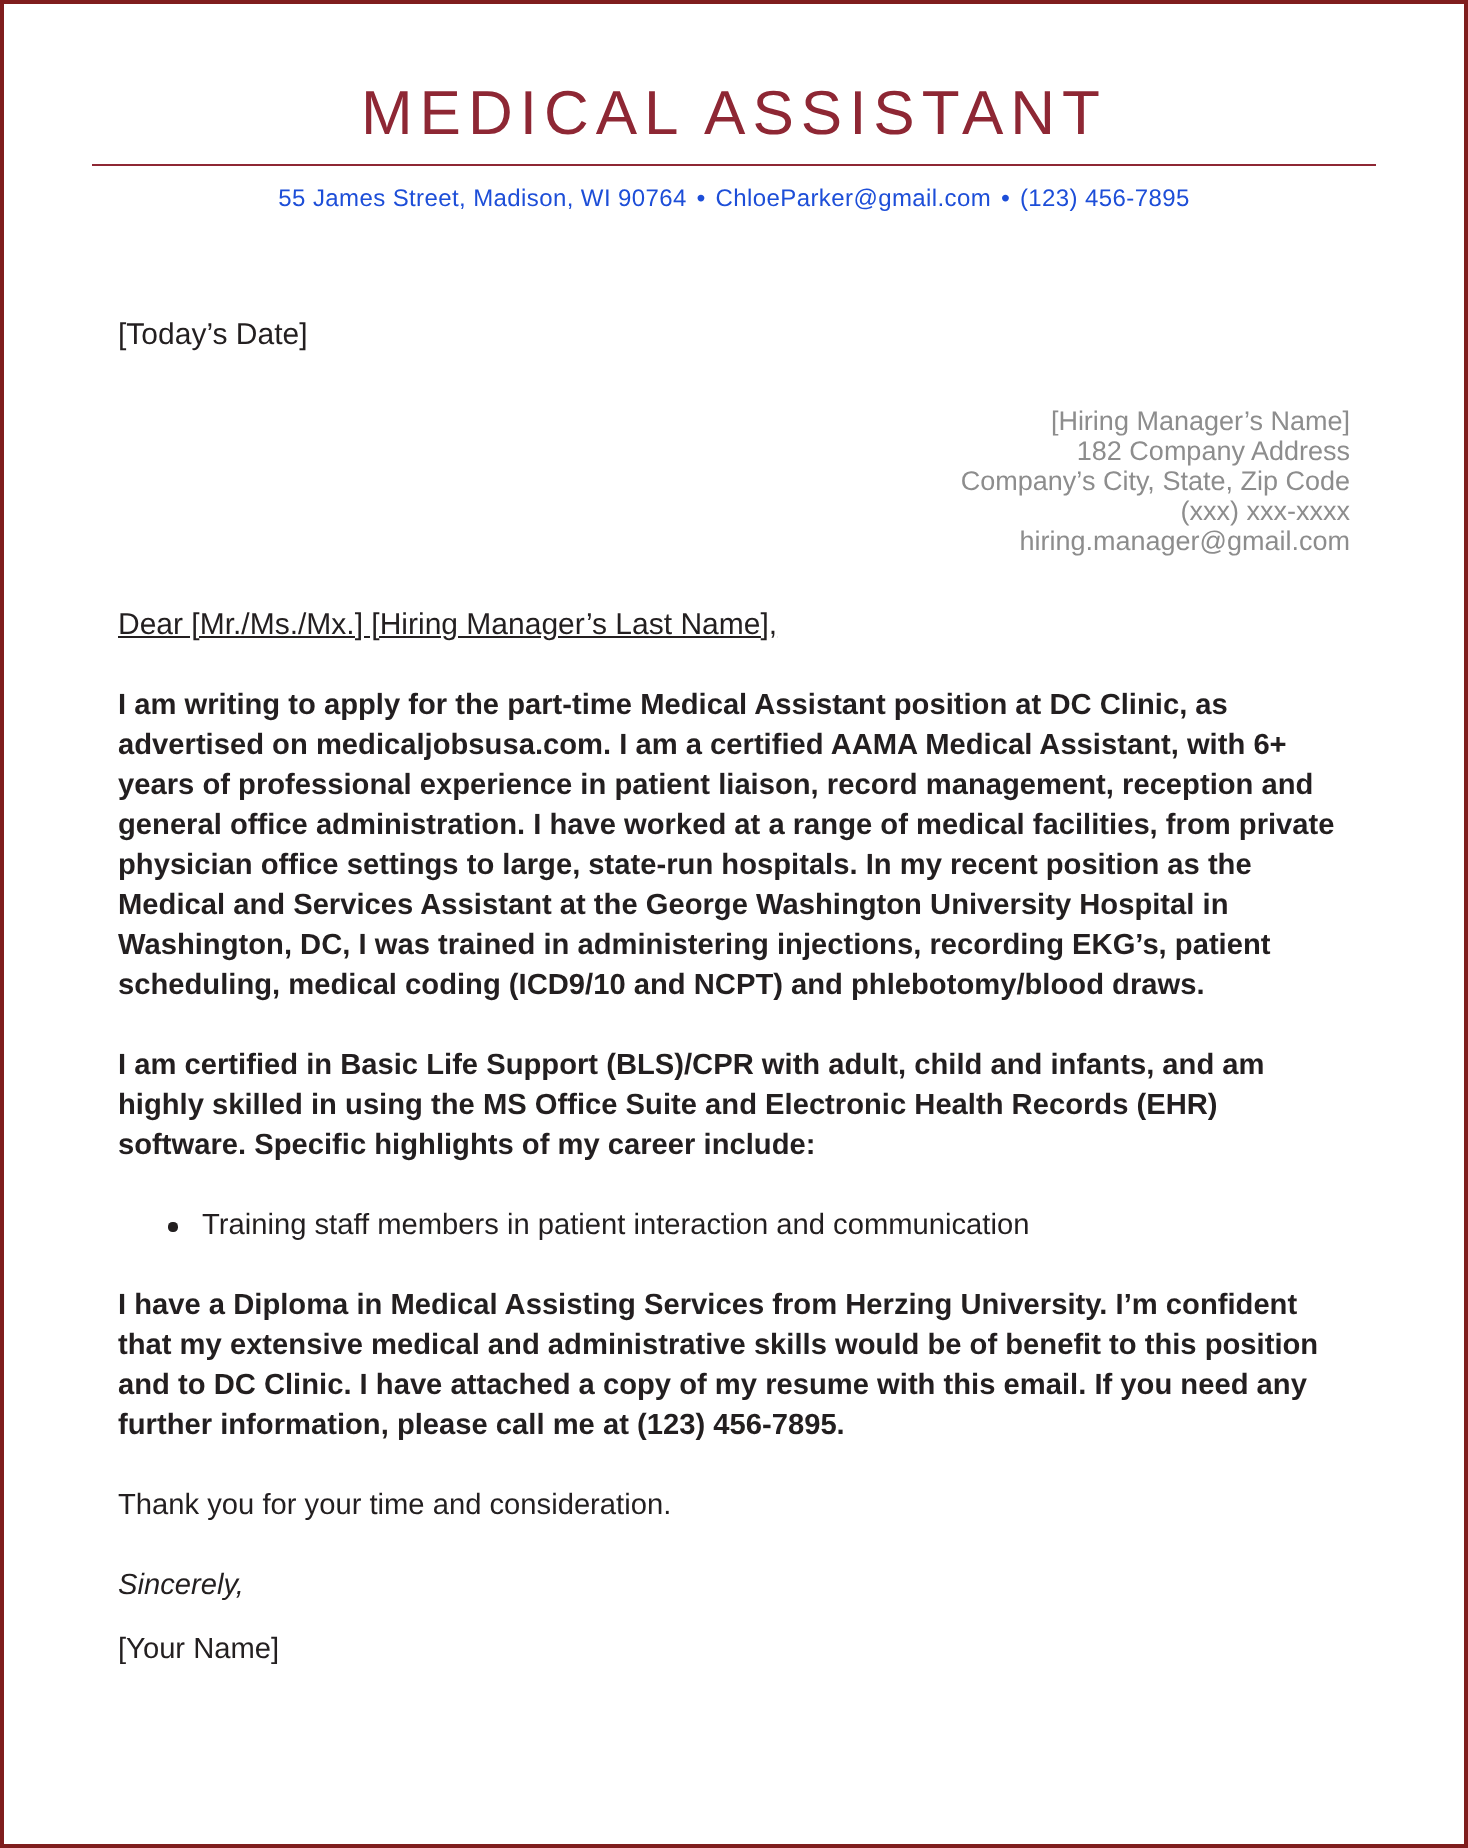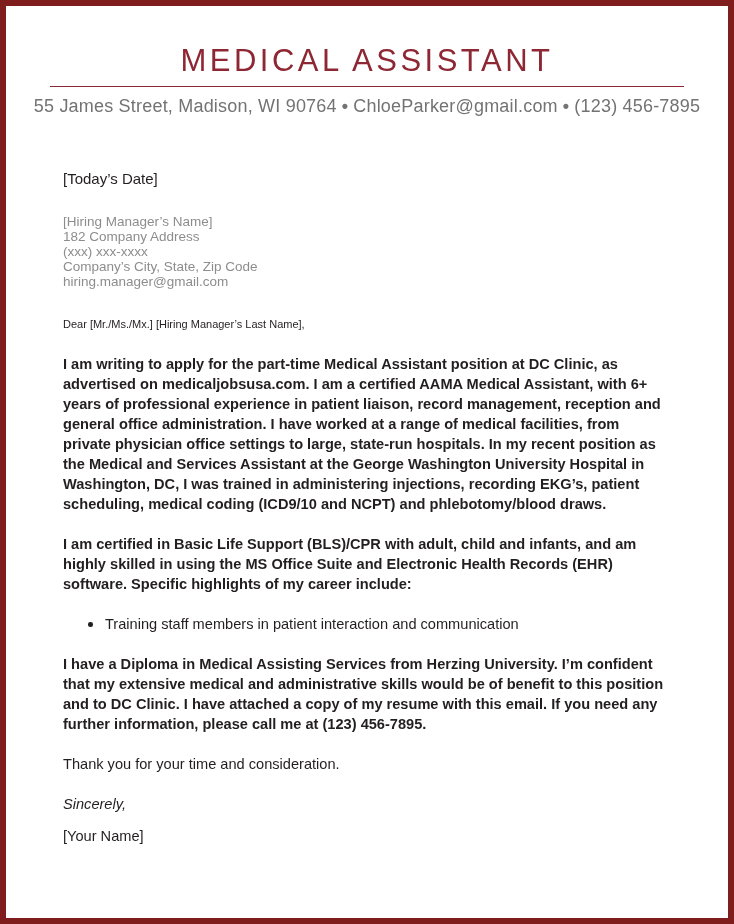--- a/index.html
+++ b/index.html
@@ -7,21 +7,21 @@
   html, body {
     background: #ffffff;
     font-family: "Liberation Sans", sans-serif;
   }
 
   .page {
     position: relative;
     width: 734px;
     height: 924px;
     background: #ffffff;
-    border: 6px solid #7f1d1d;
+    border: 2px solid #7f1d1d;
     overflow: hidden;
   }
 
   
   .letter-header {
     padding-top: 38px;
     text-align: center;
   }
 
   .letter-title {
@@ -34,22 +34,22 @@
   }
 
   .header-rule {
     border: none;
     border-top: 1.5px solid #8e2734;
     margin: 8px 44px 0 44px;
   }
 
   .contact-line {
     margin-top: 9px;
-    color: #737373;
-    font-size: 18px;
+    color: #1d4ed8;
+    font-size: 12px;
     letter-spacing: 0.2px;
   }
 
   .contact-sep {
     padding: 0 5px;
     font-weight: 700;
   }
 
   
   .letter-body {
@@ -62,25 +62,27 @@
   .date-line {
     margin-top: 52px;
     font-size: 15px;
   }
 
   .recipient-block {
     margin-top: 25px;
     color: #8d8d8d;
     font-size: 13.5px;
     line-height: 15px;
+    text-align: right;
   }
 
   .salutation {
     margin-top: 25px;
-    font-size: 11px;
+    font-size: 15px;
+    text-decoration: underline;
   }
 
   .paragraph {
     margin-top: 20px;
     font-weight: bold;
   }
 
   .bullet-list {
     margin-top: 20px;
     list-style: none;
@@ -119,22 +121,22 @@
     </div>
   </div>
 
   <div class="letter-body">
 
     <div class="date-line">[Today’s Date]</div>
 
     <div class="recipient-block">
       <div>[Hiring Manager’s Name]</div>
       <div>182 Company Address</div>
+      <div>Company’s City, State, Zip Code</div>
       <div>(xxx) xxx-xxxx</div>
-      <div>Company’s City, State, Zip Code</div>
       <div>hiring.manager@gmail.com</div>
     </div>
 
     <div class="salutation">Dear [Mr./Ms./Mx.] [Hiring Manager’s Last Name],</div>
 
     <div class="paragraph">I am writing to apply for the part-time Medical Assistant position at DC Clinic, as advertised on medicaljobsusa.com. I am a certified AAMA Medical Assistant, with 6+ years of professional experience in patient liaison, record management, reception and general office administration. I have worked at a range of medical facilities, from private physician office settings to large, state-run hospitals. In my recent position as the Medical and Services Assistant at the George Washington University Hospital in Washington, DC, I was trained in administering injections, recording EKG’s, patient scheduling, medical coding (ICD9/10 and NCPT) and phlebotomy/blood draws.</div>
 
     <div class="paragraph">I am certified in Basic Life Support (BLS)/CPR with adult, child and infants, and am highly skilled in using the MS Office Suite and Electronic Health Records (EHR) software. Specific highlights of my career include:</div>
 
     <ul class="bullet-list">

